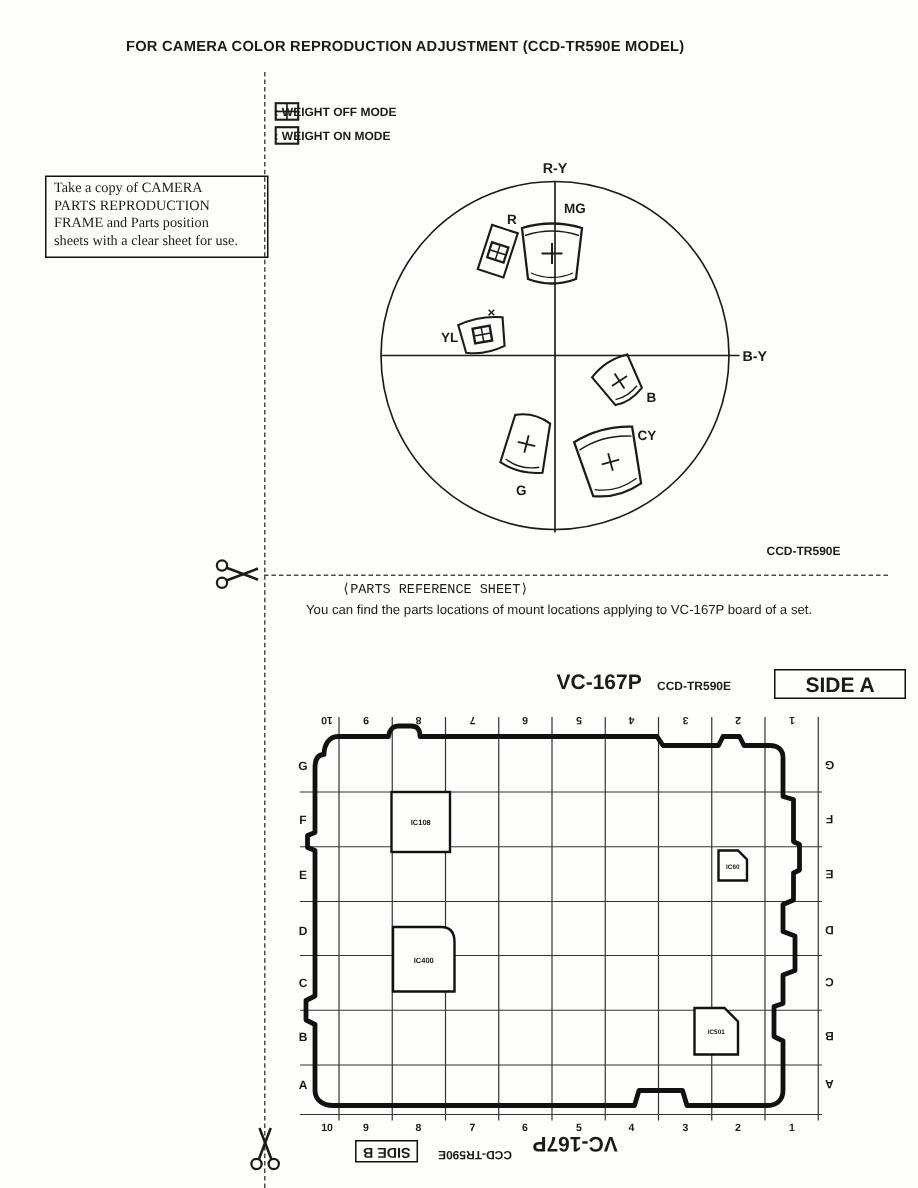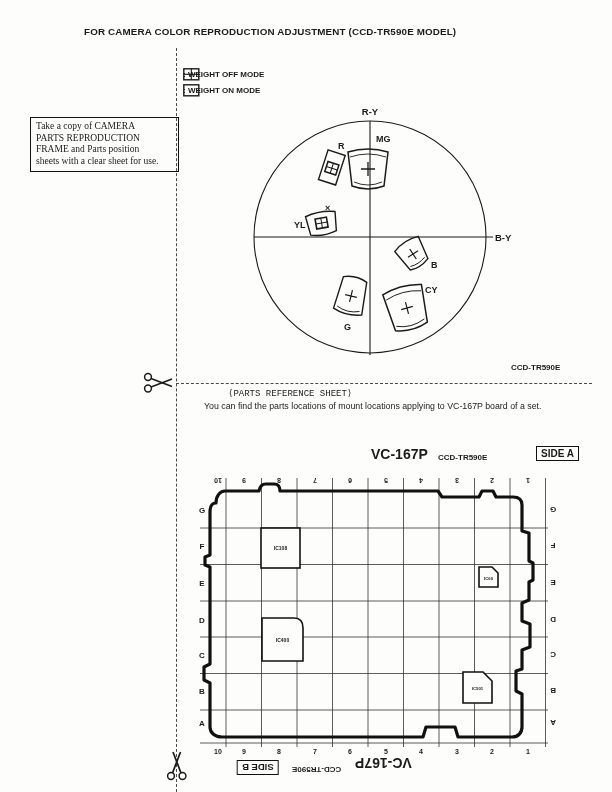--- a/index.html
+++ b/index.html
@@ -15,21 +15,21 @@
   .legend-row{left:183px;display:flex;align-items:center;gap:9px;}
   .legend-label{font-size:8px;font-weight:bold;white-space:nowrap;}
   .note-box{left:30px;top:117px;width:138px;border:1.5px solid #111;padding:3px 4px 4px 5px;
     font-family:"Liberation Serif","DejaVu Serif",serif;font-size:9.5px;line-height:1.22;font-weight:500;}
   .scope-model{left:511px;top:363px;font-size:8px;font-weight:bold;white-space:nowrap;}
   .parts-heading{left:204px;top:388px;font-size:9px;font-weight:500;white-space:nowrap;
     font-family:Liberation Mono, monospace;margin-left:24px;}
   .parts-desc{left:204px;top:401px;font-size:8.8px;white-space:nowrap;}
   .board-name{left:371px;top:446px;font-size:14px;font-weight:bold;white-space:nowrap;}
   .board-model{left:438px;top:453px;font-size:8px;font-weight:bold;white-space:nowrap;}
-  .side-a-box{left:536px;top:446px;border:1.6px solid #111;padding:1px 4px;font-size:10px;font-weight:bold;white-space:nowrap;}
+  .side-a-box{left:516px;top:446px;border:1.6px solid #111;padding:1px 20px;font-size:14px;font-weight:bold;white-space:nowrap;}
   .rot180{transform:rotate(180deg);}
   .side-b-box{left:237px;top:760px;border:1.6px solid #111;padding:1px 4px;font-size:9.5px;font-weight:bold;white-space:nowrap;}
   .bottom-model{left:292px;top:765px;font-size:8px;font-weight:bold;white-space:nowrap;}
   .bottom-board{left:355px;top:755px;font-size:14px;font-weight:bold;white-space:nowrap;}
   svg{position:absolute;overflow:visible;}
   svg text{font-family:"Liberation Sans","DejaVu Sans",sans-serif;fill:#1b1b1b;}
 </style>
 </head>
 <body>
 

